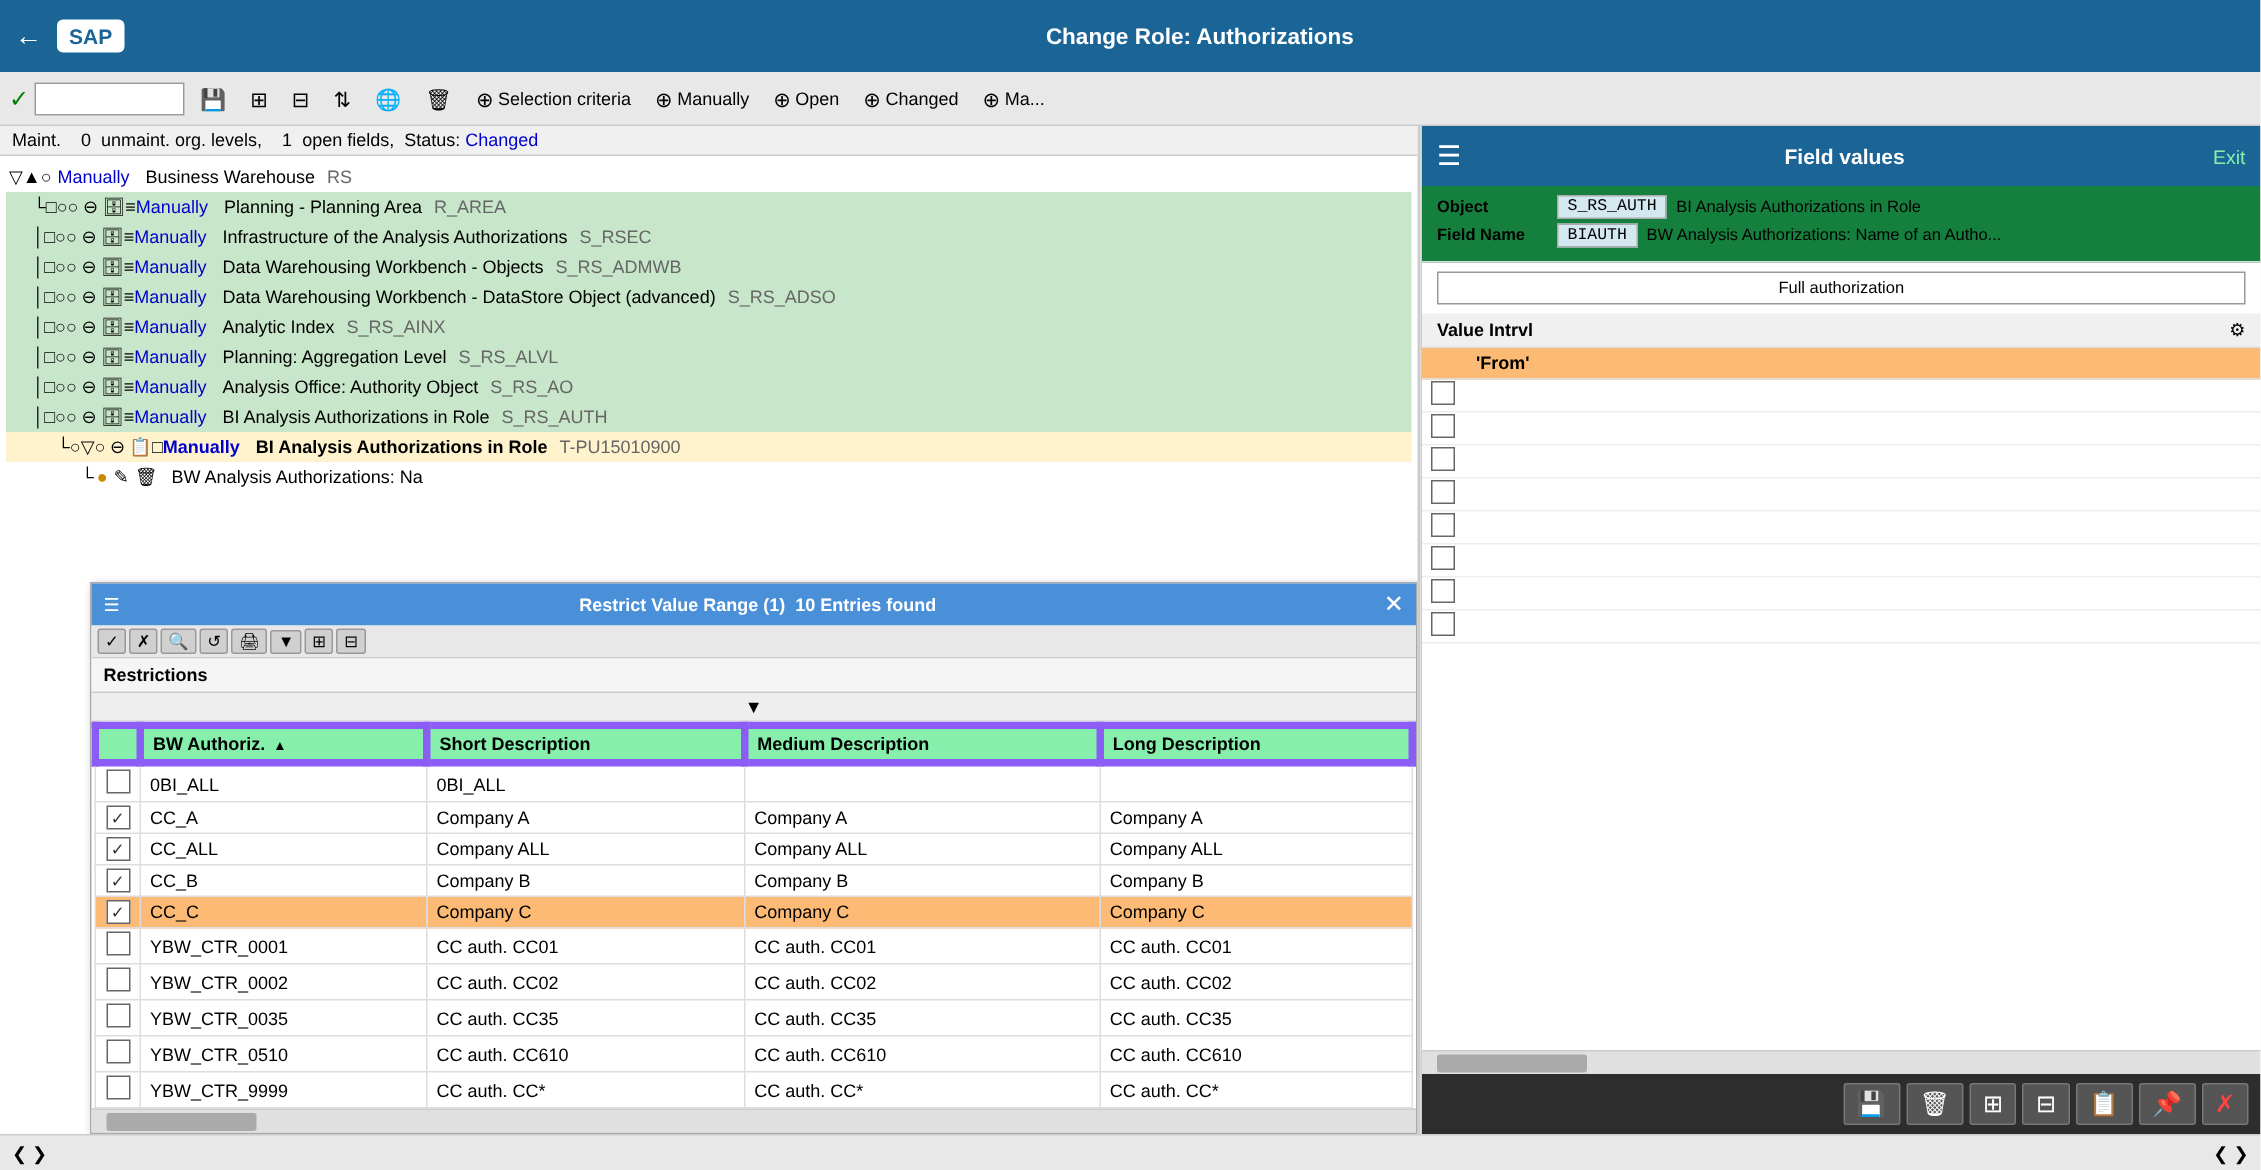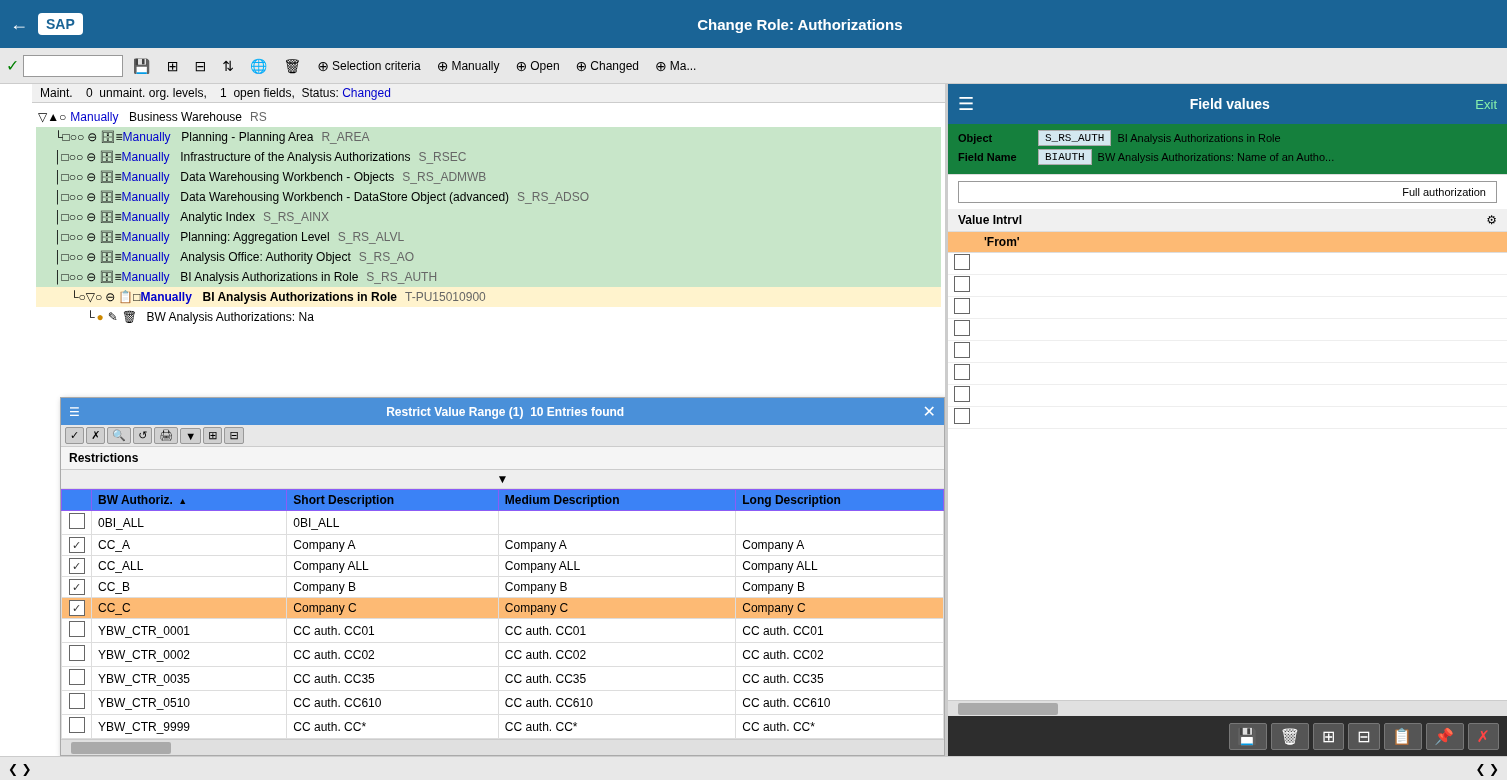--- a/index.html
+++ b/index.html
@@ -169,22 +169,22 @@
       cursor: pointer;
     }
 
     
     .value-table {
       width: 100%;
       border-collapse: collapse;
       font-size: 11px;
     }
     .value-table th {
-      background: #3b82f6;
-      border: 1px solid #8b5cf6;
+      background: #86efac;
+      border: 5px solid #8b5cf6;
       padding: 3px 6px;
       text-align: left;
       font-weight: bold;
       cursor: pointer;
     }
     .value-table td {
       border: 1px solid #ddd;
       padding: 2px 6px;
     }
     .value-table tr.selected { background: #fdba74; }
@@ -228,21 +228,21 @@
       font-size: 11px;
       margin-right: 6px;
     }
     .field-info-desc { font-size: 11px; }
 
     .full-auth-btn {
       margin: 6px 10px;
       background: white;
       border: 1px solid #999;
       padding: 4px 10px;
-      text-align: right;
+      text-align: center;
       cursor: pointer;
       font-size: 11px;
     }
 
     .value-intrvl-header {
       display: flex;
       align-items: center;
       justify-content: space-between;
       padding: 4px 10px;
       background: #f0f0f0;
@@ -374,21 +374,21 @@
     <span>Changed</span>
   </div>
   <div class="toolbar-item">
     <span class="icon">⊕</span>
     <span>Ma...</span>
   </div>
 </div>
 
 <div style="display:flex; height: 672px; position:relative;">
 
-  <div class="left-panel" style="position:relative;padding-left:32px;">
+  <div class="left-panel" style="position:relative;">
 
     <div class="maint-bar">
       <span>Maint.&nbsp;&nbsp;&nbsp;&nbsp;0&nbsp; unmaint. org. levels,&nbsp;&nbsp;&nbsp;&nbsp;1&nbsp; open fields,&nbsp; Status: </span><span class="status-changed">Changed</span>
     </div>
 
     <div class="tree-area">
 
       <div class="tree-row">
         <span style="margin-right:4px;">▽▲○</span>
         <span class="tree-label">Manually</span>

